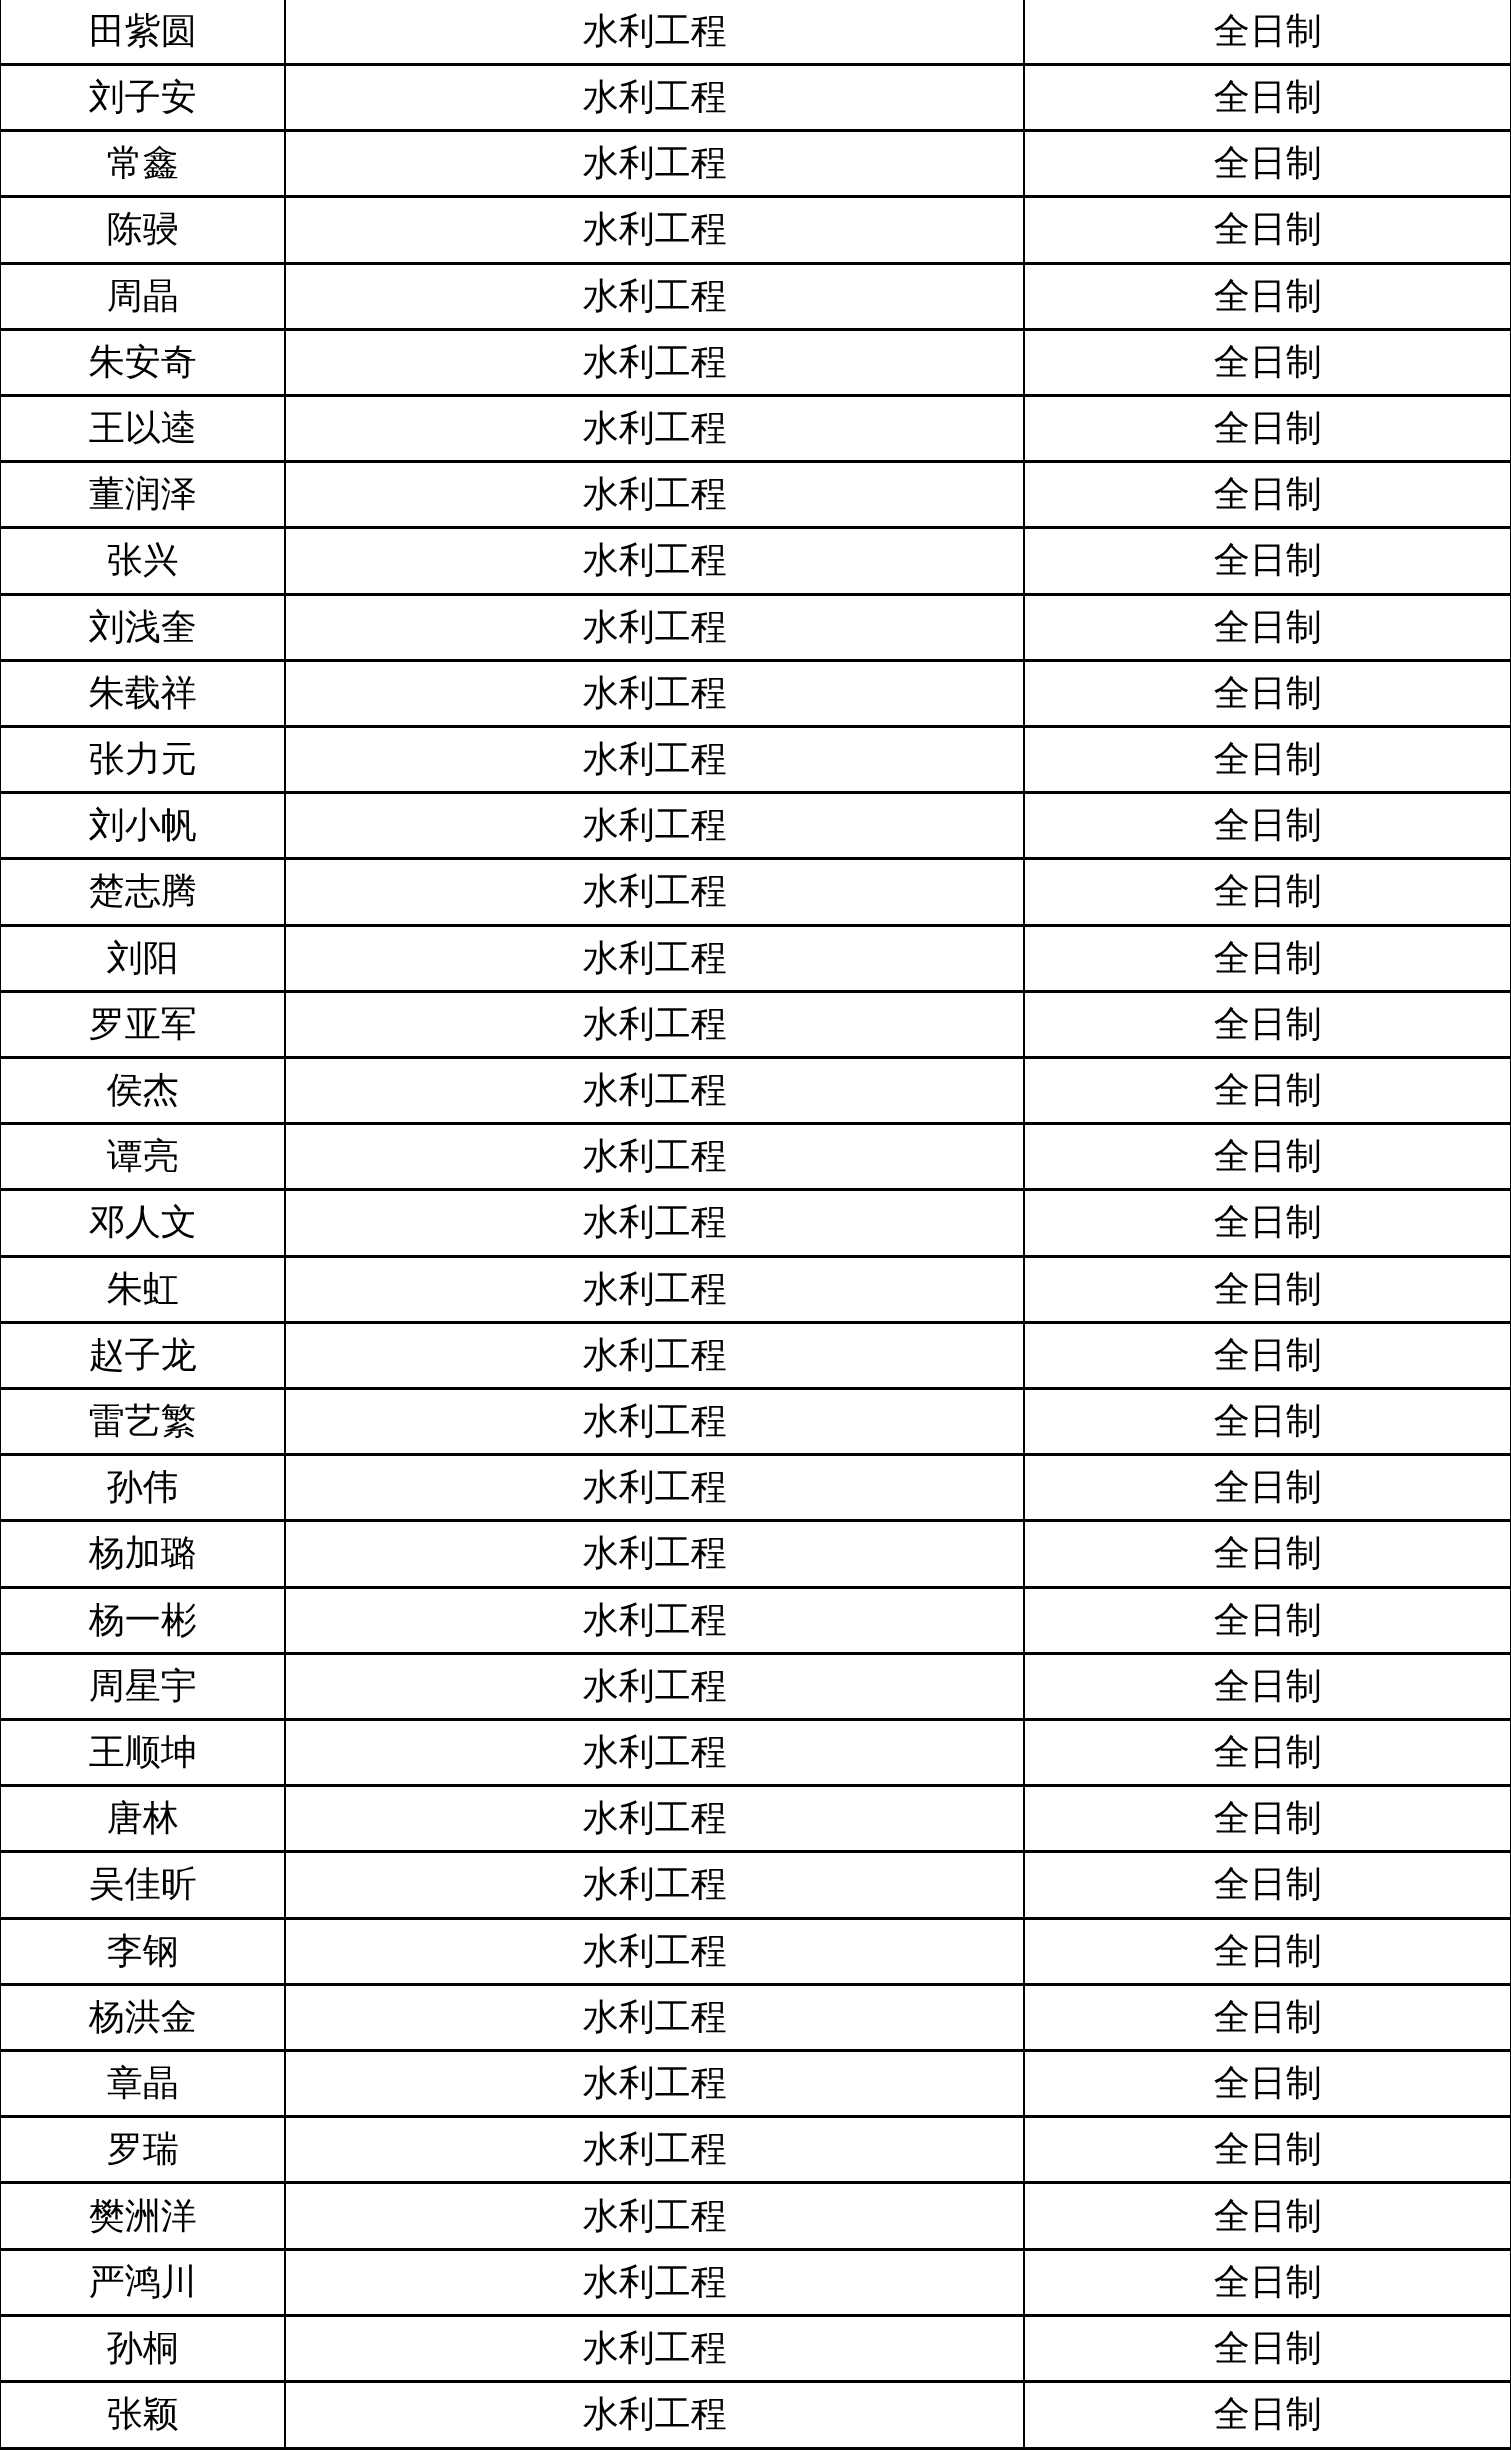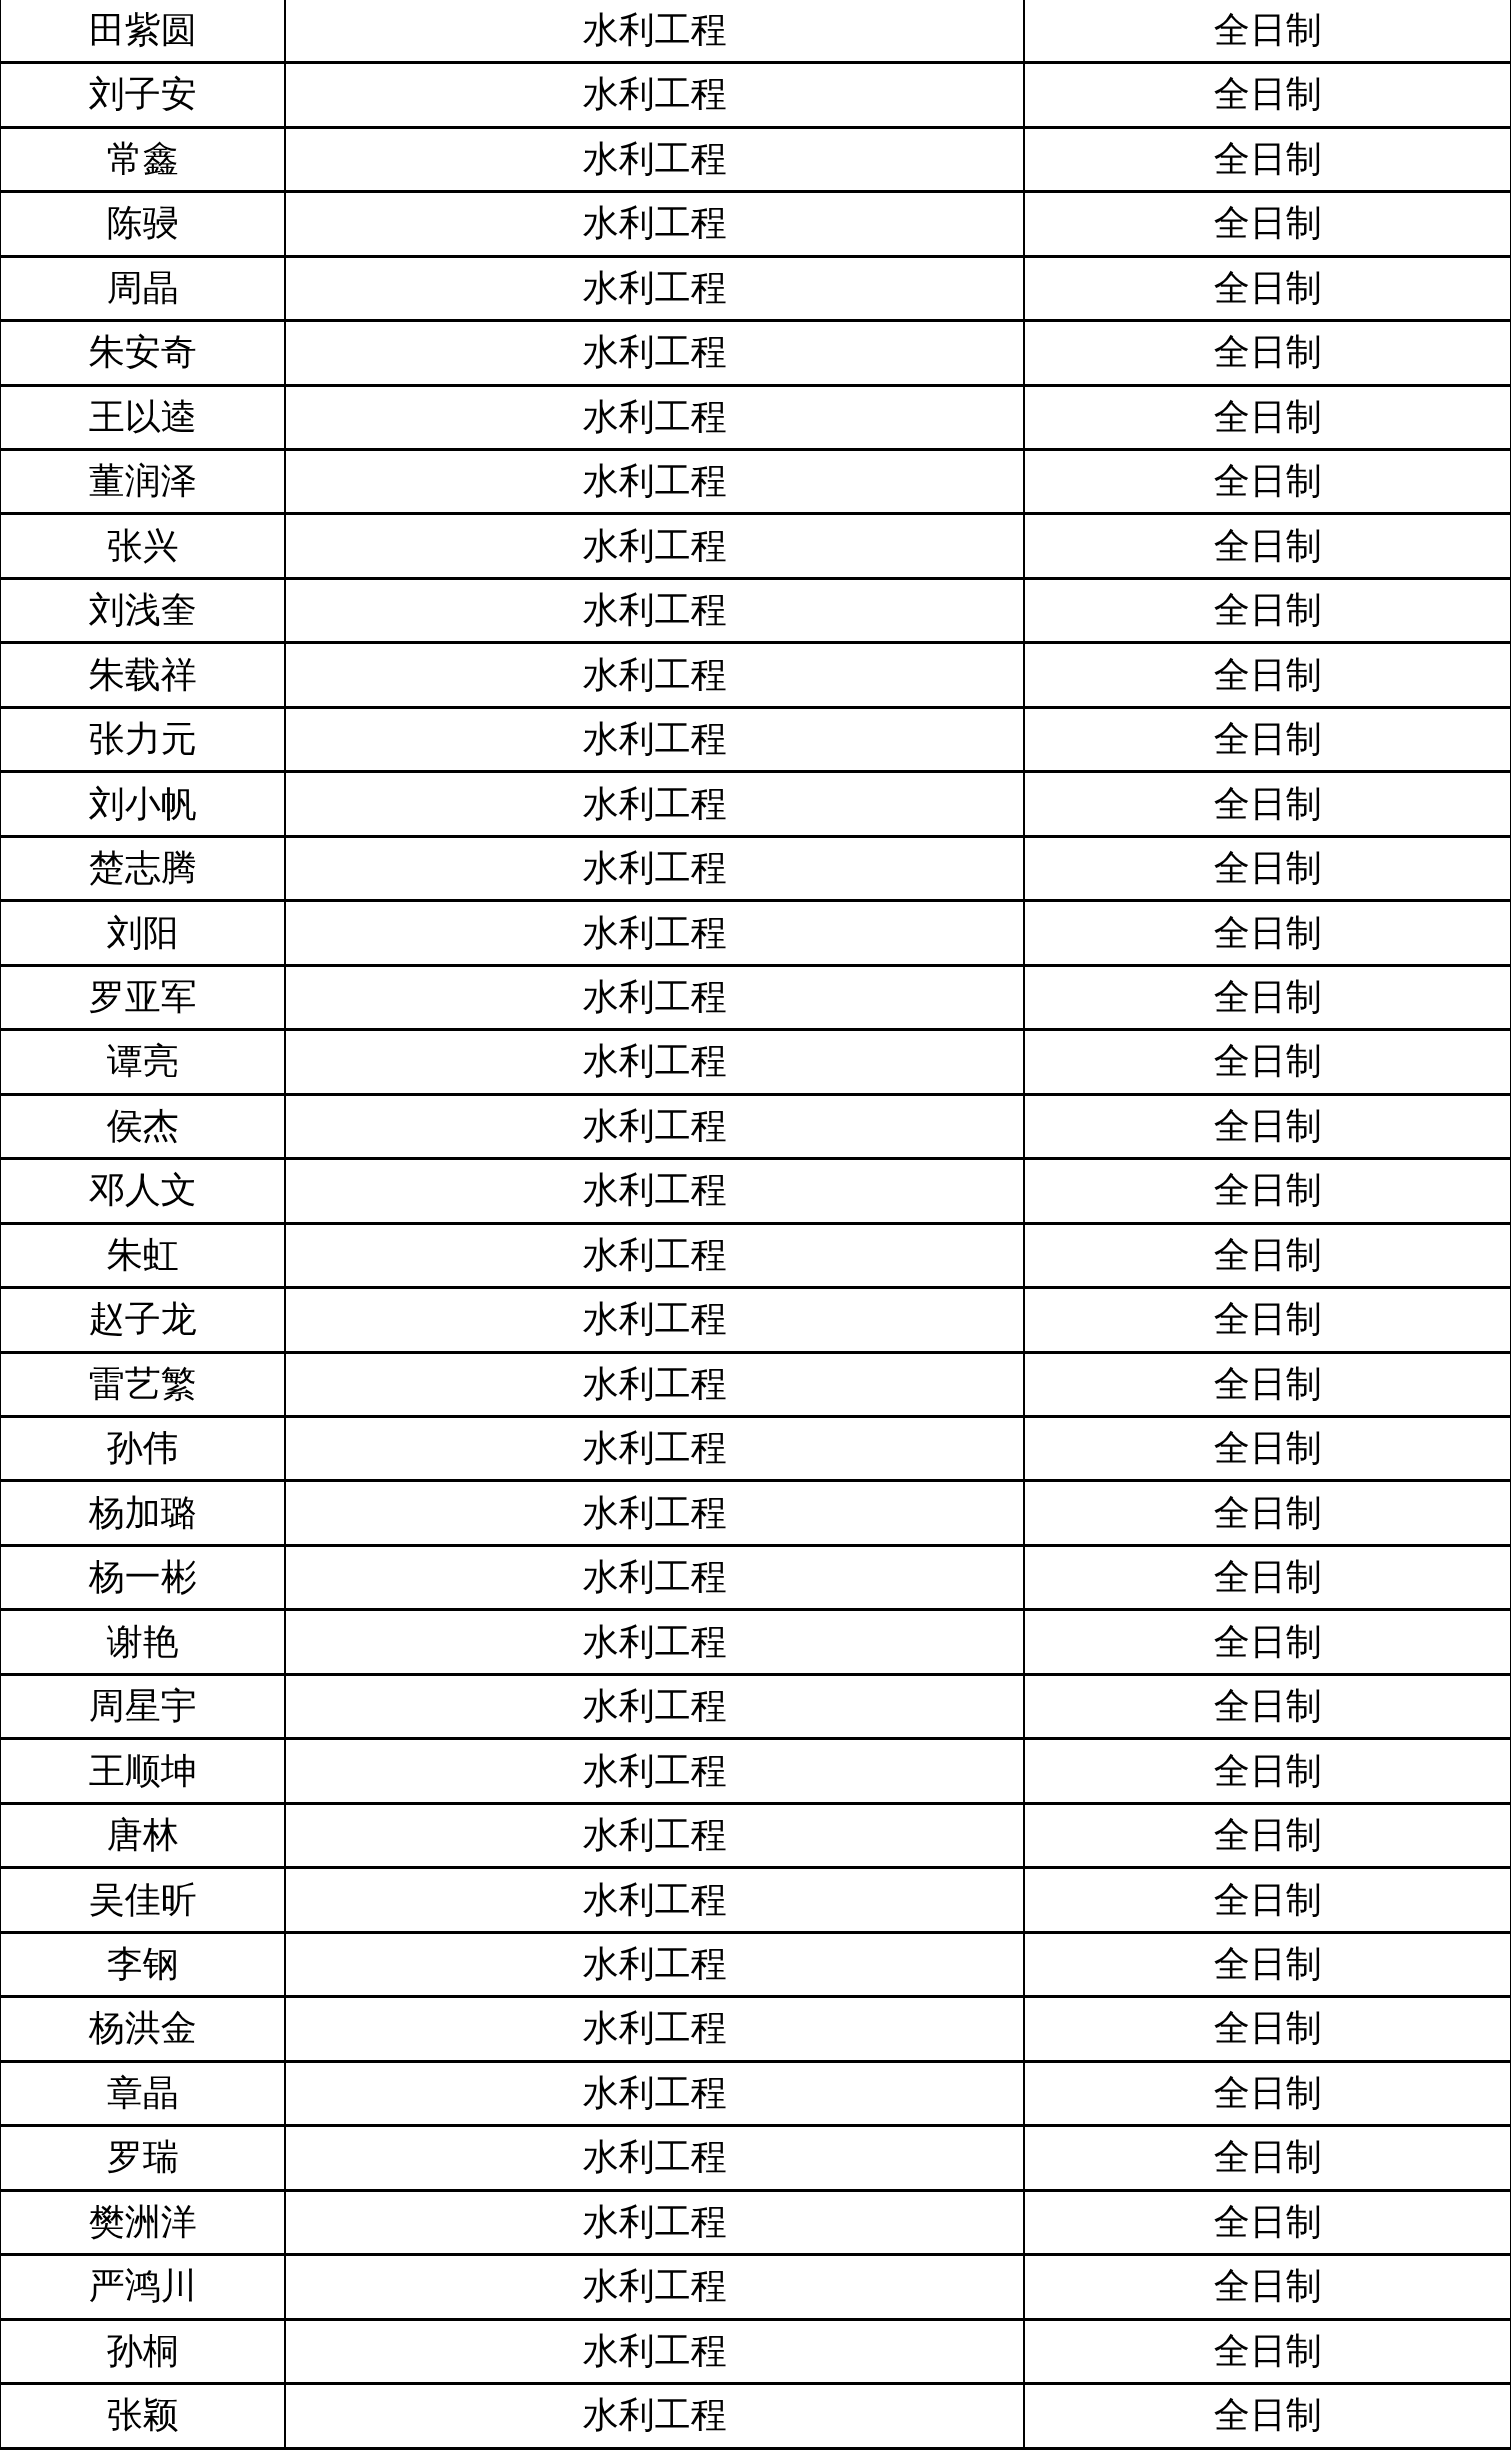--- a/index.html
+++ b/index.html
@@ -125,30 +125,30 @@
         <td>刘阳</td>
         <td>水利工程</td>
         <td>全日制</td>
       </tr>
       <tr>
         <td>罗亚军</td>
         <td>水利工程</td>
         <td>全日制</td>
       </tr>
       <tr>
+        <td>侯杰</td>
+        <td>水利工程</td>
+        <td>全日制</td>
+      </tr>
+      <tr>
         <td>谭亮</td>
         <td>水利工程</td>
         <td>全日制</td>
       </tr>
       <tr>
-        <td>侯杰</td>
-        <td>水利工程</td>
-        <td>全日制</td>
-      </tr>
-      <tr>
         <td>邓人文</td>
         <td>水利工程</td>
         <td>全日制</td>
       </tr>
       <tr>
         <td>朱虹</td>
         <td>水利工程</td>
         <td>全日制</td>
       </tr>
       <tr>
@@ -166,25 +166,20 @@
         <td>水利工程</td>
         <td>全日制</td>
       </tr>
       <tr>
         <td>杨加璐</td>
         <td>水利工程</td>
         <td>全日制</td>
       </tr>
       <tr>
         <td>杨一彬</td>
-        <td>水利工程</td>
-        <td>全日制</td>
-      </tr>
-      <tr>
-        <td>谢艳</td>
         <td>水利工程</td>
         <td>全日制</td>
       </tr>
       <tr>
         <td>周星宇</td>
         <td>水利工程</td>
         <td>全日制</td>
       </tr>
       <tr>
         <td>王顺坤</td>

